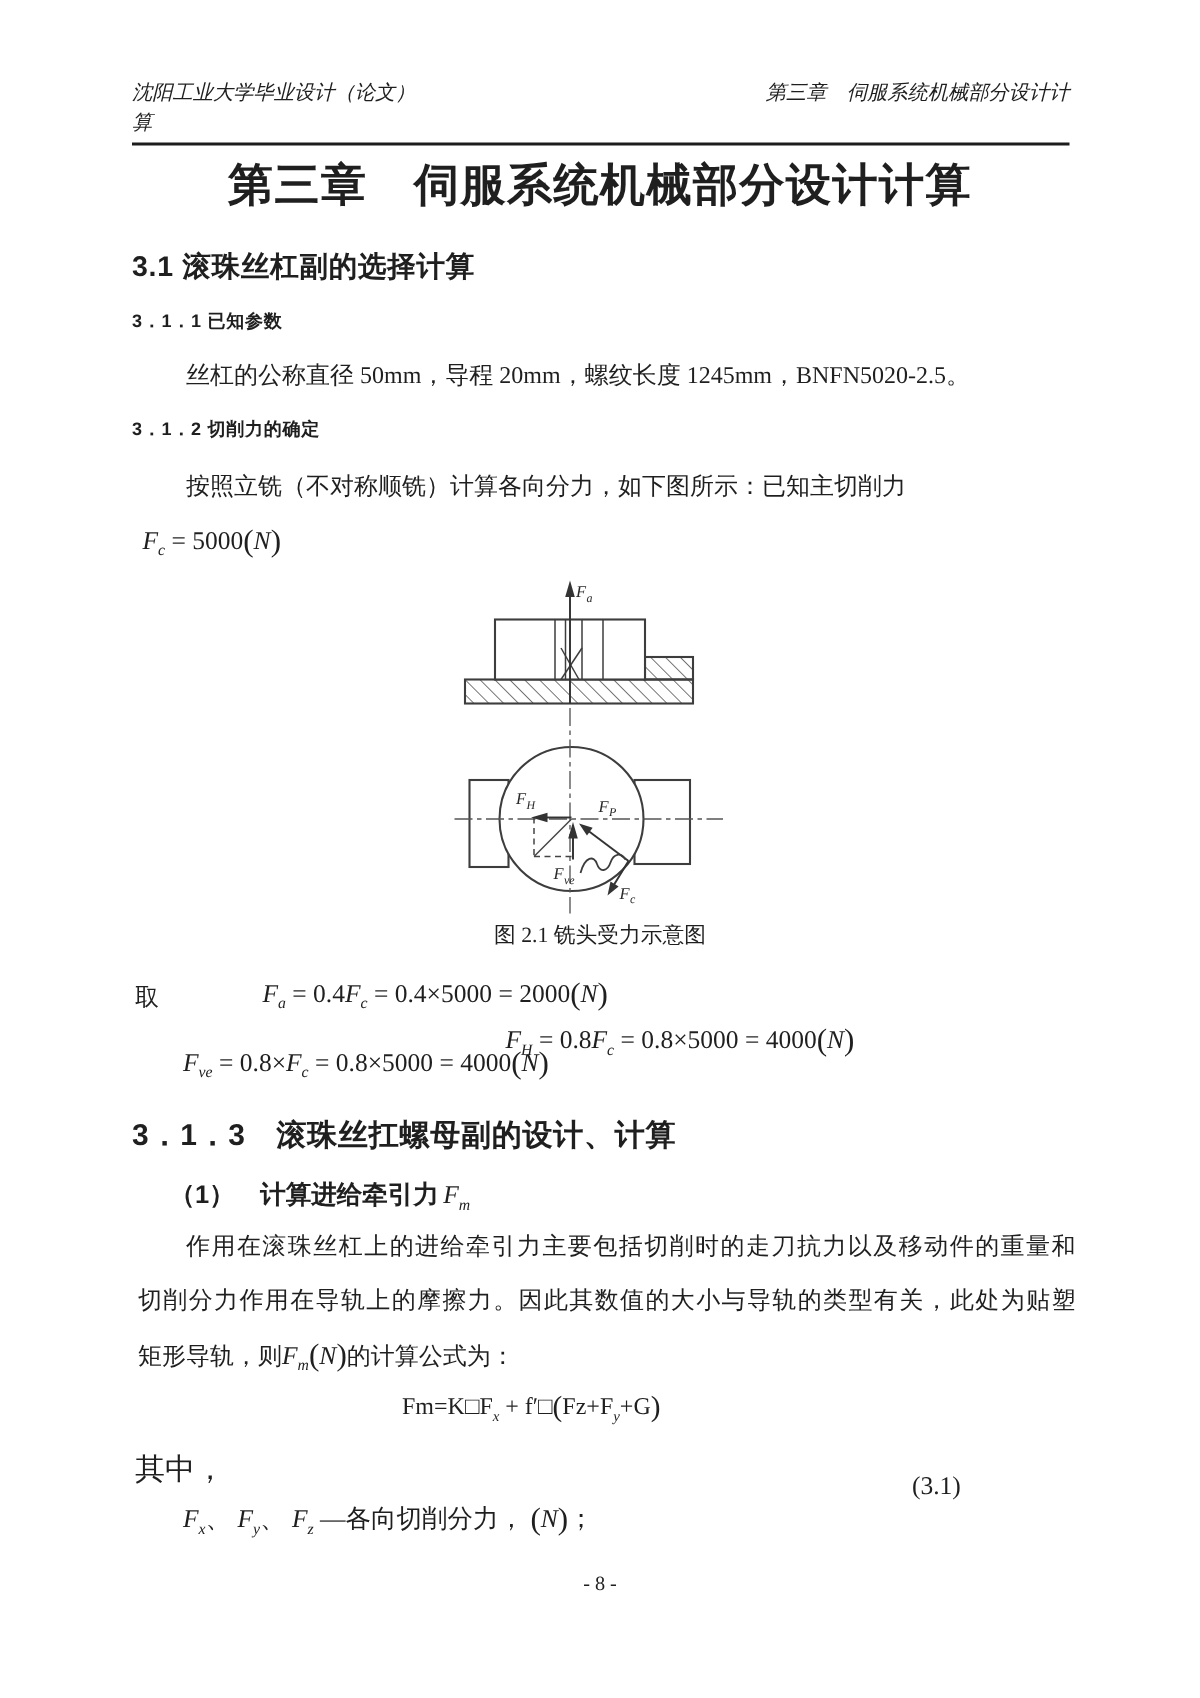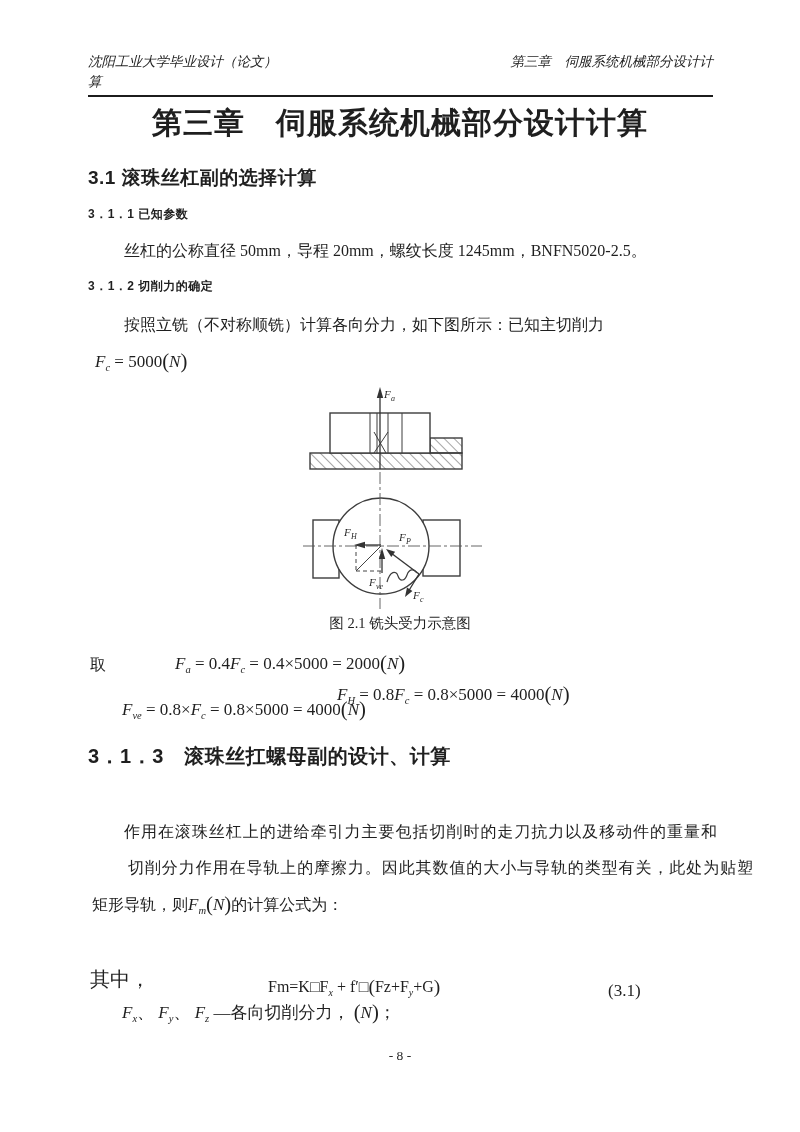--- a/index.html
+++ b/index.html
@@ -26,21 +26,21 @@
   .body-line { left:92px; width:625px; font-size:16px; line-height:22px; }
   .indent { text-indent:32px; }
   .just { text-align:justify; text-align-last:justify; }
 
   
   .math { font-family:"Liberation Serif","DejaVu Serif",serif; font-size:17px; white-space:nowrap; }
   .math .mit { font-style:italic; }
   .math .mup { font-style:normal; font-family:Liberation Serif, serif; }
   .math .mpar { font-style:normal; font-size:1.22em; vertical-align:-0.06em; }
   .math sub.msub { font-style:italic; font-size:0.62em; line-height:0; }
-  .eq { font-size:16px;margin-top:48px; }
+  .eq { font-size:16px; }
 
   
   .fig { left:0; right:0; top:384px; text-align:center; }
   .fig svg { display:block; margin:0 auto; }
   .fig-caption { margin-top:2px; font-size:14.5px; }
 
   .footer { left:0; right:0; top:1048px; text-align:center; font-size:13.5px; }
 
   svg text { font-family:"Liberation Serif","DejaVu Serif",serif; font-style:italic; fill:#2a2a2a; }
 </style>
@@ -132,23 +132,26 @@
     <div class="fig-caption">图 2.1 铣头受力示意图</div>
   </div>
 
   <span class="abs" style="left:90px; top:655px; font-size:16px;">取</span>
   <div class="abs math" style="left:127px; top:652px;margin-left:48px;"><span class="mit">F</span><sub class="msub">a</sub><span class="mup"> = 0.4</span><span class="mit">F</span><sub class="msub">c</sub><span class="mup"> = 0.4×5000 = 2000</span><span class="mpar">(</span><span class="mit">N</span><span class="mpar">)</span></div>
   <div class="abs math" style="left:337px; top:683px;"><span class="mit">F</span><sub class="msub">H</sub><span class="mup"> = 0.8</span><span class="mit">F</span><sub class="msub">c</sub><span class="mup"> = 0.8×5000 = 4000</span><span class="mpar">(</span><span class="mit">N</span><span class="mpar">)</span></div>
   <div class="abs math" style="left:122px; top:698px;"><span class="mit">F</span><sub class="msub">ve</sub><span class="mup"> = 0.8×</span><span class="mit">F</span><sub class="msub">c</sub><span class="mup"> = 0.8×5000 = 4000</span><span class="mpar">(</span><span class="mit">N</span><span class="mpar">)</span></div>
 
   <div class="abs hsub h-sans" style="top:743px; font-size:20px;">3．1．3　滚珠丝扛螺母副的设计、计算</div>
 
+  <div class="abs" style="left:113px; top:785px;">
+    <span class="h-sans" style="font-size:17px;">（1）　计算进给牵引力</span><span class="math" style="margin-left:3px;"><span class="mit">F</span><sub class="msub">m</sub></span>
+  </div>
 
   <div class="abs body-line indent just" style="top:821px;">作用在滚珠丝杠上的进给牵引力主要包括切削时的走刀抗力以及移动件的重量和</div>
-  <div class="abs body-line just" style="top:857px;margin-left:36px;">切削分力作用在导轨上的摩擦力。因此其数值的大小与导轨的类型有关，此处为贴塑</div>
+  <div class="abs body-line just" style="top:857px;">切削分力作用在导轨上的摩擦力。因此其数值的大小与导轨的类型有关，此处为贴塑</div>
   <div class="abs body-line" style="top:893px;">
     <span>矩形导轨，则</span><span class="math"><span class="mit">F</span><sub class="msub">m</sub><span class="mpar">(</span><span class="mit">N</span><span class="mpar">)</span></span><span>的计算公式为：</span>
   </div>
 
   <div class="abs math eq" style="left:268px; top:928px;"><span class="mup">Fm=K□F</span><sub class="msub">x</sub><span class="mup"> + f′□</span><span class="mpar">(</span><span class="mup">Fz+F</span><sub class="msub">y</sub><span class="mup">+G</span><span class="mpar">)</span></div>
   <div class="abs" style="left:608px; top:981px; font-size:17px;">(3.1)</div>
 
   <div class="abs" style="left:90px; top:966px; font-size:20px;">其中，</div>
   <div class="abs math" style="left:122px; top:1001px;"><span class="mit">F</span><sub class="msub">x</sub><span class="mup">、 </span><span class="mit">F</span><sub class="msub">y</sub><span class="mup">、 </span><span class="mit">F</span><sub class="msub">z</sub><span class="mup"> —各向切削分力， </span><span class="mpar">(</span><span class="mit">N</span><span class="mpar">)</span><span class="mup">；</span></div>
 

